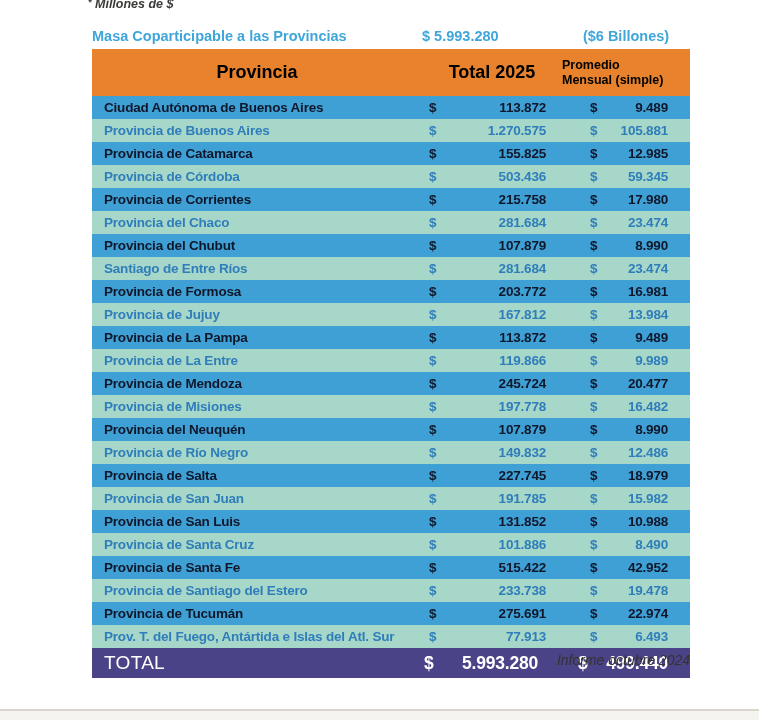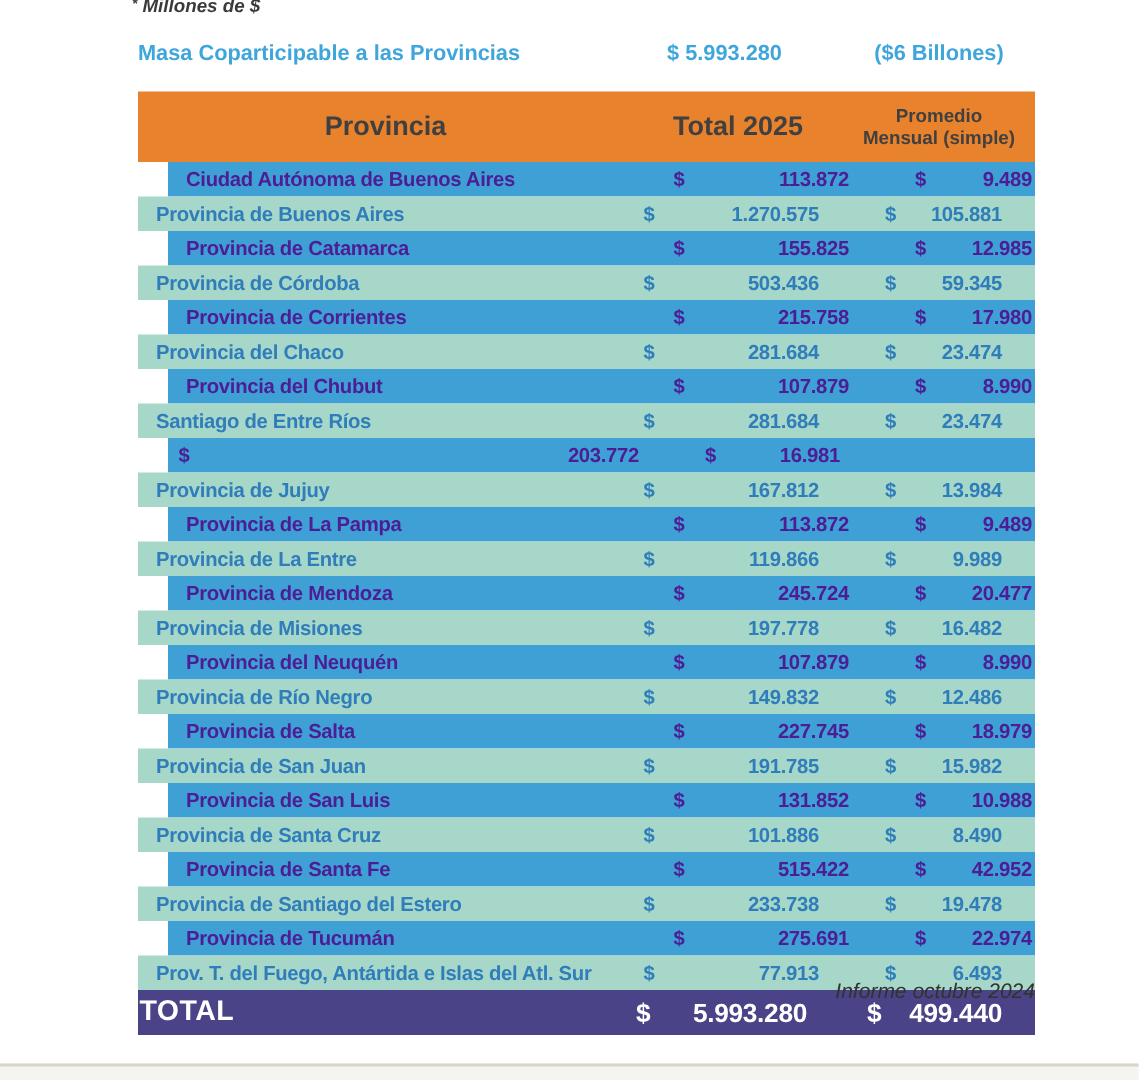--- a/index.html
+++ b/index.html
@@ -21,42 +21,42 @@
 
   
   .doc{position:absolute;left:92px;top:22px;width:598px;}
 
   .cols{display:grid;grid-template-columns:330px 140px 128px;}
 
   
   .summary{height:27px;align-items:center;
     color:var(--accent-blue,#3fa6db);font-weight:700;font-size:14.5px;}
   .summary .s-label{text-align:left;white-space:nowrap;}
-  .summary .s-value{text-align:center;padding-right:18px;}
+  .summary .s-value{padding-right:18px;}
   .summary .s-aside{text-align:center;}
 
   
-  .thead{height:47px;background:var(--header-orange,#e8822c);color:#404040;align-items:center;margin-top:12px;}
+  .thead{height:47px;background:var(--header-orange,#e8822c);color:#000000;align-items:center;}
   .thead .h-prov{text-align:center;font-weight:700;font-size:18px;}
   .thead .h-total{text-align:center;font-weight:700;font-size:18px;}
-  .thead .h-prom{text-align:center;font-weight:700;font-size:12.5px;line-height:15px;}
+  .thead .h-prom{text-align:left;font-weight:700;font-size:12.5px;line-height:15px;}
 
   
   .row{height:23px;align-items:center;font-weight:700;font-size:13.5px;letter-spacing:-0.2px;}
-  .row-blue{background:var(--row-blue,#3fa0d5);color:#4c1d95;margin-left:20px;}
+  .row-blue{background:var(--row-blue,#3fa0d5);color:#0f172a;}
   .row-seafoam{background:var(--row-seafoam,#a6d7c9);color:var(--row-text-blue,#2f7dba);}
   .cell{line-height:23px;}
   .cell.name{padding-left:12px;white-space:nowrap;}
   .cell.val{display:flex;justify-content:space-between;padding-left:7px;padding-right:16px;}
   .cell.val3{padding-left:28px;padding-right:22px;}
 
   
   .total-row{height:30px;background:var(--total-purple,#4a4387);color:#ffffff;align-items:center;}
   .total-row .cell{line-height:30px;}
-  .total-row .name{font-size:19px;font-weight:700;padding-left:1px;letter-spacing:0.3px;}
+  .total-row .name{font-size:19px;font-weight:400;padding-left:12px;letter-spacing:0.3px;}
   .total-row .val{font-size:17.5px;font-weight:700;display:flex;justify-content:space-between;
     padding-left:2px;padding-right:24px;letter-spacing:-0.2px;}
   .total-row .val3{padding-left:16px;padding-right:22px;}
 
   
   .footer{
     position:absolute;right:69px;top:652px;
     font-style:italic;font-size:14px;color:#33322f;white-space:nowrap;
   }
 
@@ -176,20 +176,21 @@
           <div class="cell val">
             <span>$</span>
             <span>281.684</span>
           </div>
           <div class="cell val val3">
             <span>$</span>
             <span>23.474</span>
           </div>
         </div>
         <div class="cols row row-blue">
+          <div class="cell name">Provincia de Formosa</div>
           <div class="cell val">
             <span>$</span>
             <span>203.772</span>
           </div>
           <div class="cell val val3">
             <span>$</span>
             <span>16.981</span>
           </div>
         </div>
         <div class="cols row row-seafoam">

